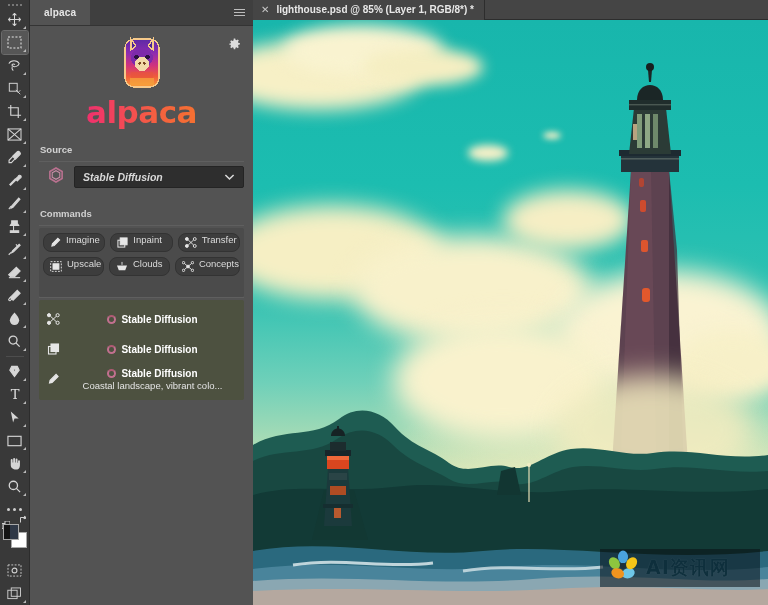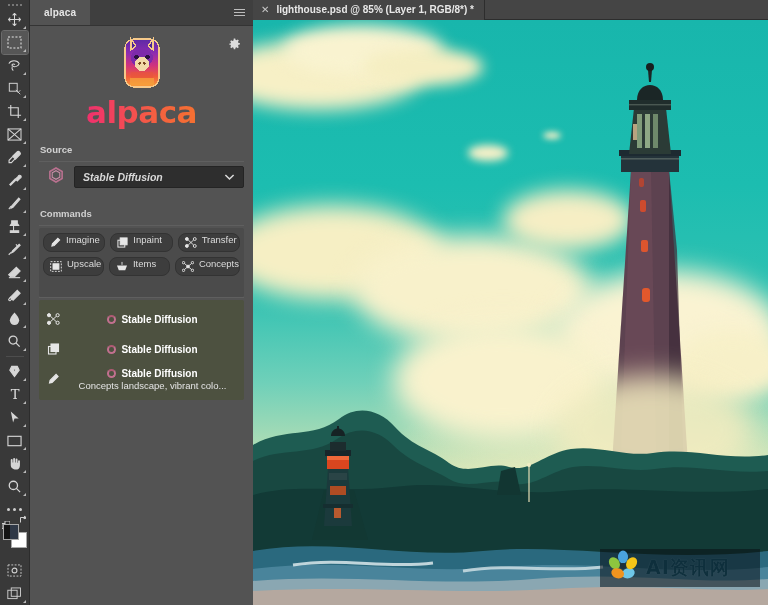--- a/index.html
+++ b/index.html
@@ -452,21 +452,21 @@
             <span>Upscale</span>
           </div>
 
           <div class="cmd-btn">
             <span class="ci">
               <svg width="12" height="11" viewBox="0 0 13 12" fill="#e6e6e6">
                   <path d="M1 4.8h11l-2 5.2H3z"></path>
                   <path d="M6.5 1v3.2" stroke="#e6e6e6" stroke-width="1" fill="none"></path>
                 </svg>
             </span>
-            <span>Items</span>
+            <span>Clouds</span>
           </div>
 
           <div class="cmd-btn">
             <span class="ci">
               <svg width="12" height="11" viewBox="0 0 13 12" fill="none" stroke="#e6e6e6" stroke-width="1">
                   <circle cx="6.5" cy="6" r="1.5" fill="#e6e6e6"></circle>
                   <circle cx="1.6" cy="1.8" r="1.3"></circle>
                   <circle cx="11.4" cy="1.8" r="1.3"></circle>
                   <circle cx="1.6" cy="10.2" r="1.3"></circle>
                   <circle cx="11.4" cy="10.2" r="1.3"></circle>
@@ -519,21 +519,21 @@
           <span class="job-ic">
             <svg width="13" height="12" viewBox="0 0 12 12" fill="none" stroke="#e6e6e6" stroke-width="1.1">
                 <path d="M8.6 1.4l2 2-6 6-2.6.6.6-2.6z" fill="#e6e6e6"></path>
               </svg>
           </span>
           <div class="job-txt">
             <div class="job-title">
               <span class="ring"></span>
               <span>Stable Diffusion</span>
             </div>
-            <div class="job-sub">Concepts landscape, vibrant colo...</div>
+            <div class="job-sub">Coastal landscape, vibrant colo...</div>
           </div>
         </div>
 
       </div>
     </div>
   </div>
 
   <div id="canvas-area">
 
     <div id="doc-tabbar">

